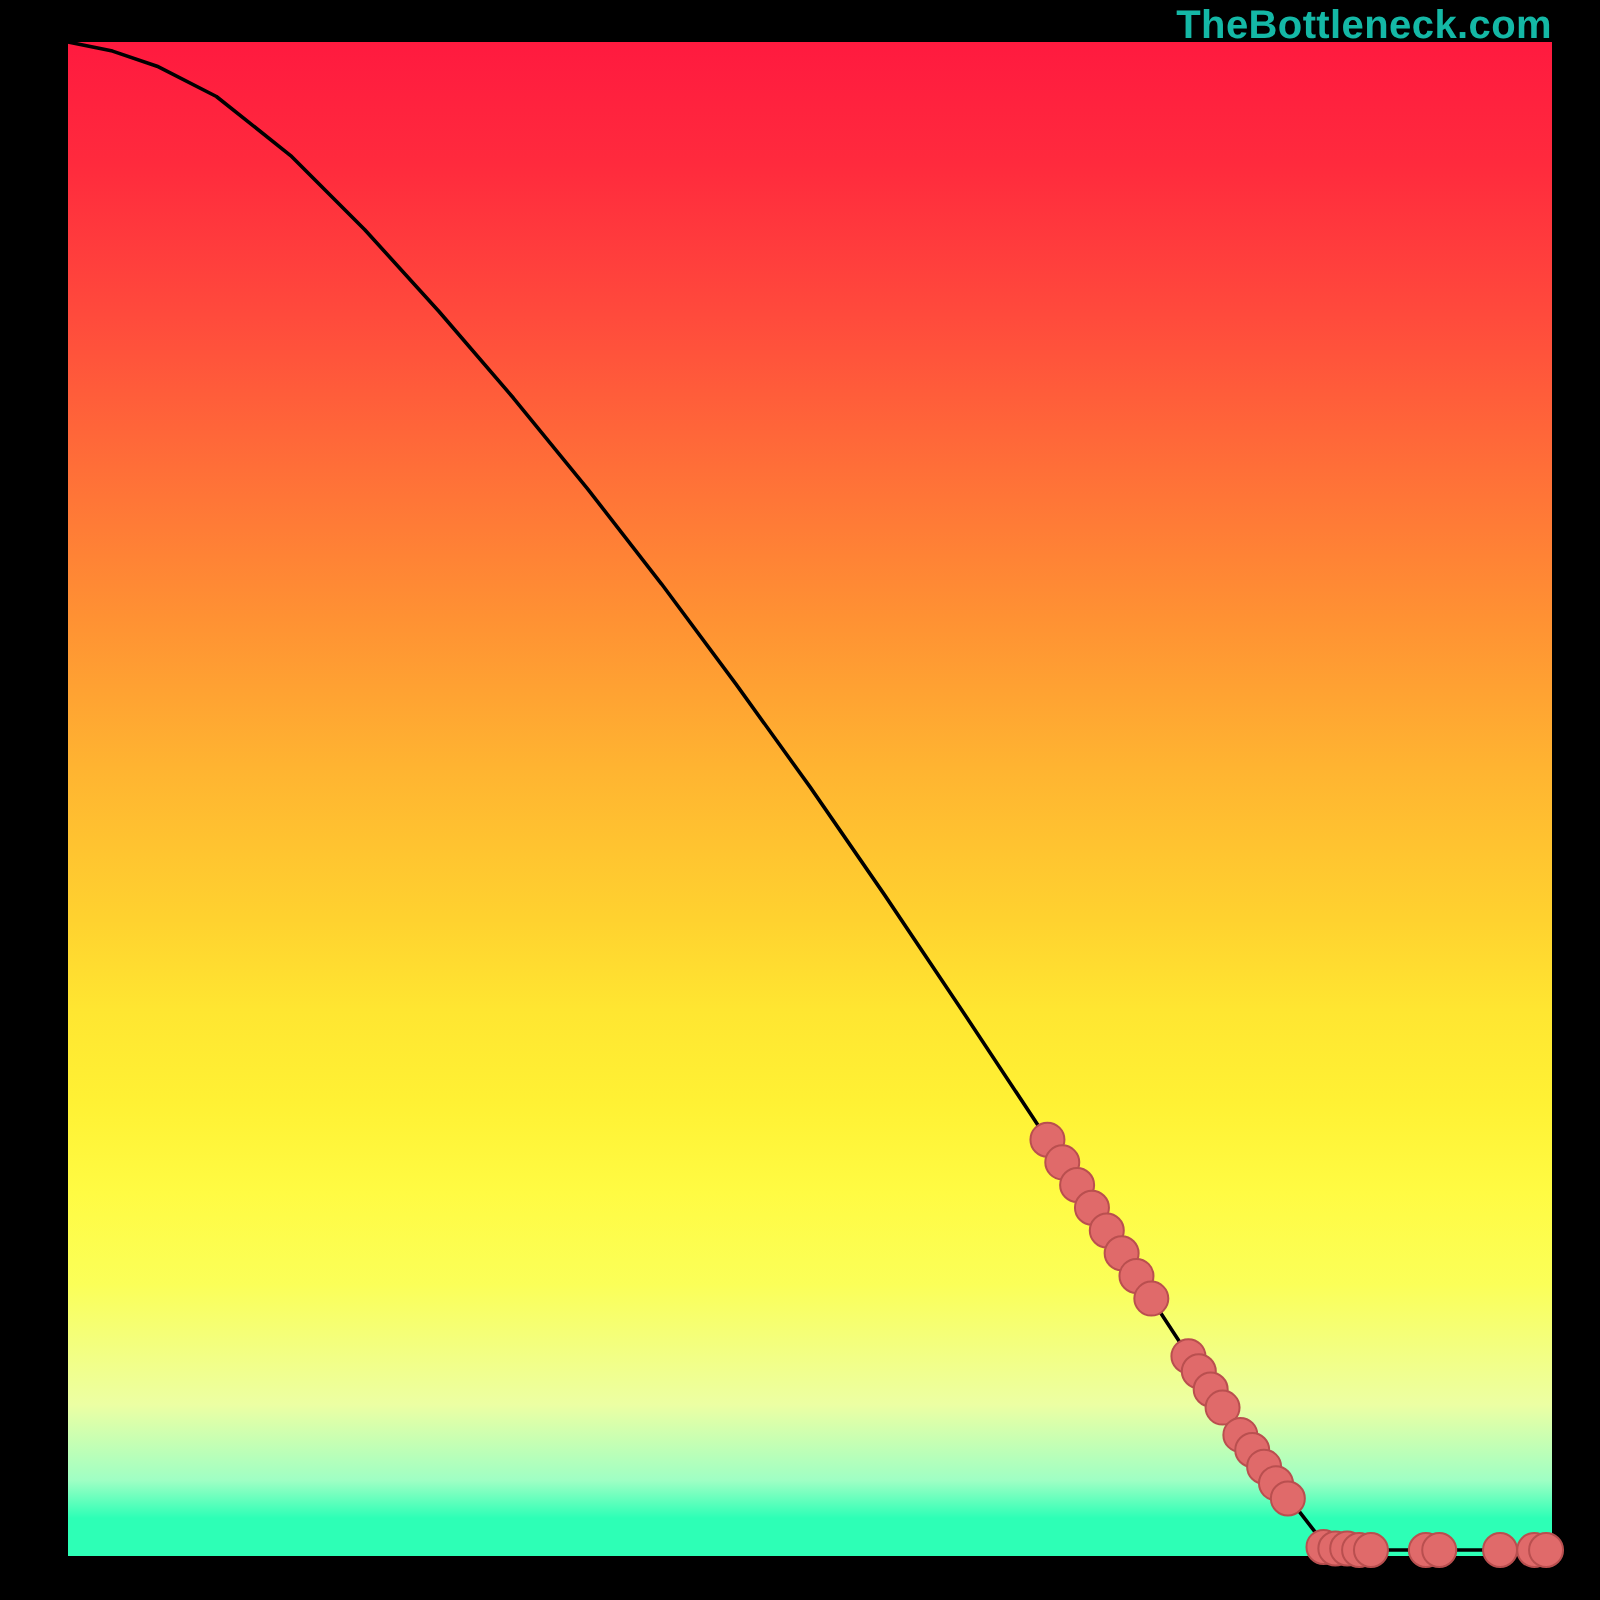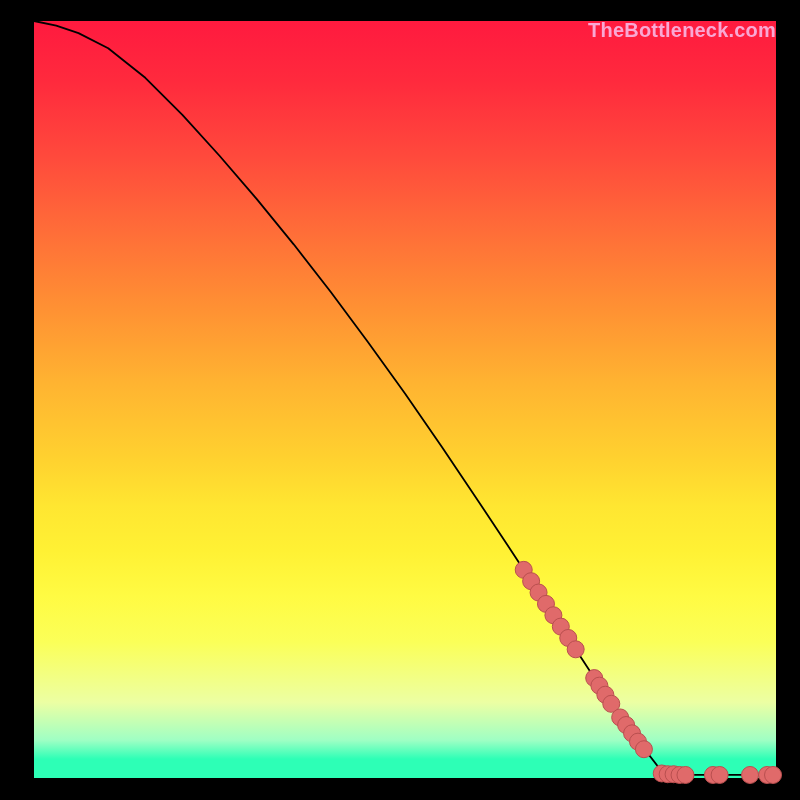--- a/index.html
+++ b/index.html
@@ -31,22 +31,22 @@
       #fbff58 82%,
       #ecffa3 90%,
       #9fffc4 95%,
       #2dffb6 97.5%,
       #2dffb6 100%
     );
   }
   .watermark {
     position: absolute;
     right: 24px;
-    top: 19px;
-    color: #f9a8d4;
+    top: 2px;
+    color: #14b8a6;
     font-size: 20px;
     font-weight: 600;
     letter-spacing: 0.2px;
     user-select: none;
   }
   svg.plot {
     position: absolute;
     left: 34px;
     top: 21px;
     width: 742px;

